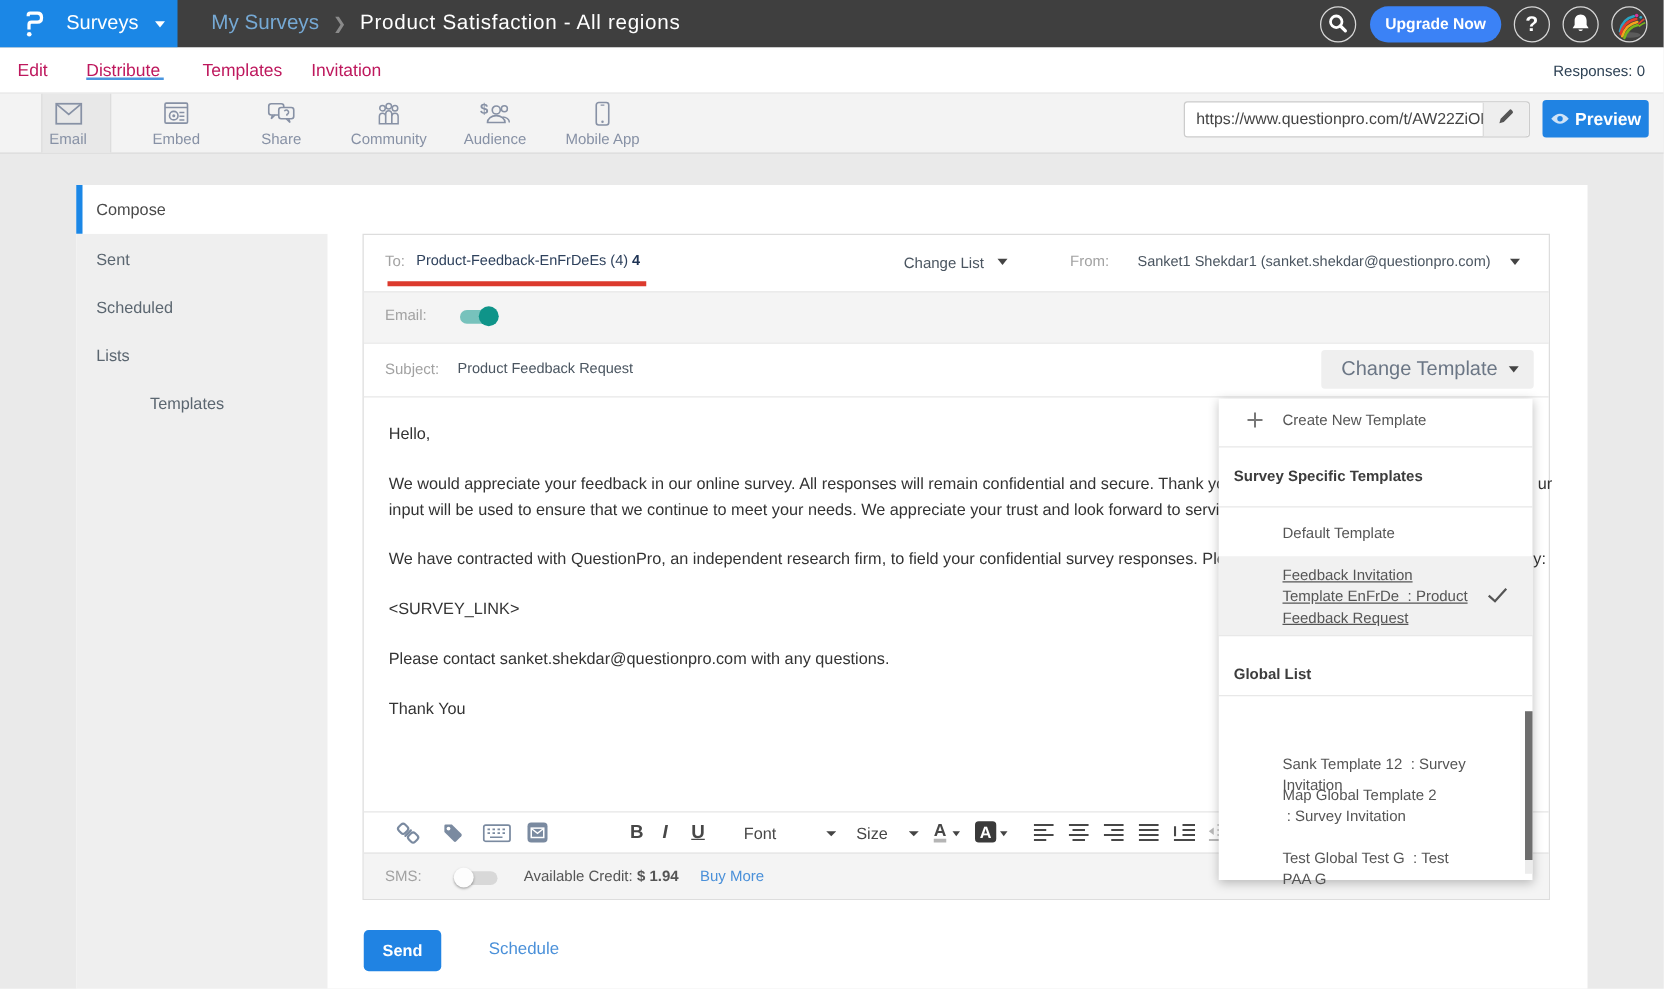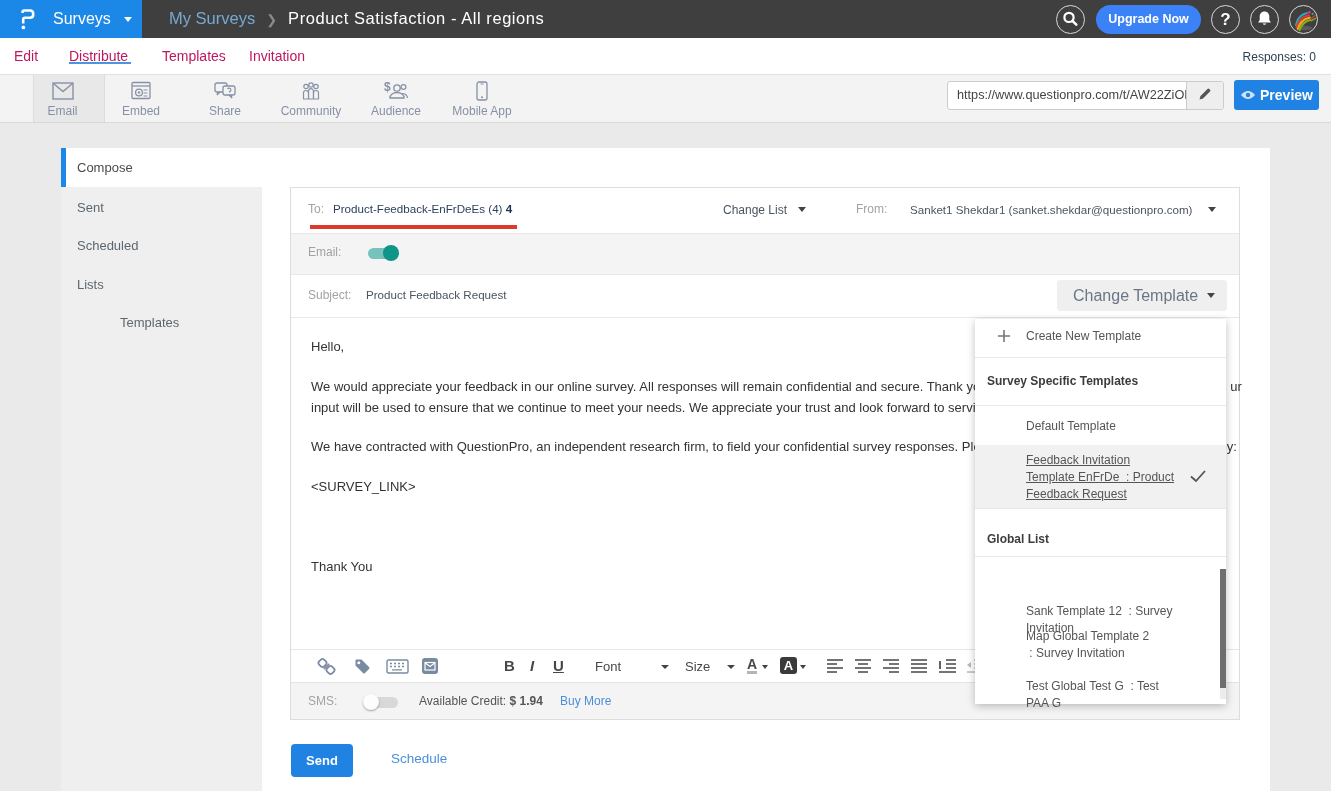--- a/index.html
+++ b/index.html
@@ -112,21 +112,21 @@
 <div id="nav">
   <span class="t" style="left:14px;">Edit</span>
   <span class="t" style="left:69px;">Distribute</span>
     <div style="position:absolute;left:69px;top:24px;width:62px;height:2px;background:#4a96e0;"></div>
   <span class="t" style="left:162px;">Templates</span>
   <span class="t" style="left:249px;">Invitation</span>
   <span class="resp">Responses: 0</span>
 </div>
 
 <div id="tools">
-  <div class="ttab" id="tab-email" style="left:33px; width:72px; padding-right:13px;">
+  <div class="ttab" id="tab-email" style="left:33px; width:56px; padding-right:13px;">
     <div class="ic"><svg width="26" height="22" viewBox="0 0 26 22">
           <rect x="3" y="3" width="20" height="16" fill="none" stroke="#8791a5" stroke-width="1.4"></rect>
           <path d="M3.5 3.5 L13 11.5 L22.5 3.5" fill="none" stroke="#8791a5" stroke-width="1.4"></path>
         </svg></div>
     <div class="lb">Email</div>
   </div>
   <div class="ttab" style="left:106px; width:70px;">
     <div class="ic"><svg width="24" height="22" viewBox="0 0 24 22">
           <rect x="3" y="2.5" width="18" height="16" rx="1" fill="none" stroke="#8791a5" stroke-width="1.3"></rect>
           <path d="M3 6 L21 6" stroke="#8791a5" stroke-width="1.3"></path>
@@ -221,20 +221,21 @@
     </div>
     <div class="row-line" style="top:45px;"></div>
     <div class="row-line" style="top:86px;"></div>
     <div class="row-line" style="top:129px;"></div>
     <div id="body-area">
       <div class="bline" style="top:20px;">Hello,</div>
       <div class="bline" style="top:60px;">We would appreciate your feedback in our online survey. All responses will remain confidential and secure. Thank yo<span class="sp" style="width:250px"></span>ur</div>
       <div class="bline" style="top:81px;">input will be used to ensure that we continue to meet your needs. We appreciate your trust and look forward to serving you.</div>
       <div class="bline" style="top:120px;">We have contracted with QuestionPro, an independent research firm, to field your confidential survey responses. Ple<span class="sp" style="width:246px"></span>y:</div>
       <div class="bline" style="top:160px;">&lt;SURVEY_LINK&gt;</div>
+      <div class="bline" style="top:200px;">Please contact sanket.shekdar@questionpro.com with any questions.</div>
       <div class="bline" style="top:240px;">Thank You</div>
     </div>
 
     <div id="fmt">
       <svg style="position:absolute;left:25px;top:6px;" width="21" height="21" viewBox="0 0 21 21">
           <g stroke="#7a8aa0" stroke-width="1.7" fill="none" stroke-linecap="round">
             <rect x="3" y="3.5" width="7" height="7" rx="2.2" transform="rotate(-45 6.5 7)"></rect>
             <rect x="11" y="10.5" width="7" height="7" rx="2.2" transform="rotate(-45 14.5 14)"></rect>
             <path d="M8.3 12.7 L12.7 8.3"></path>
           </g>

